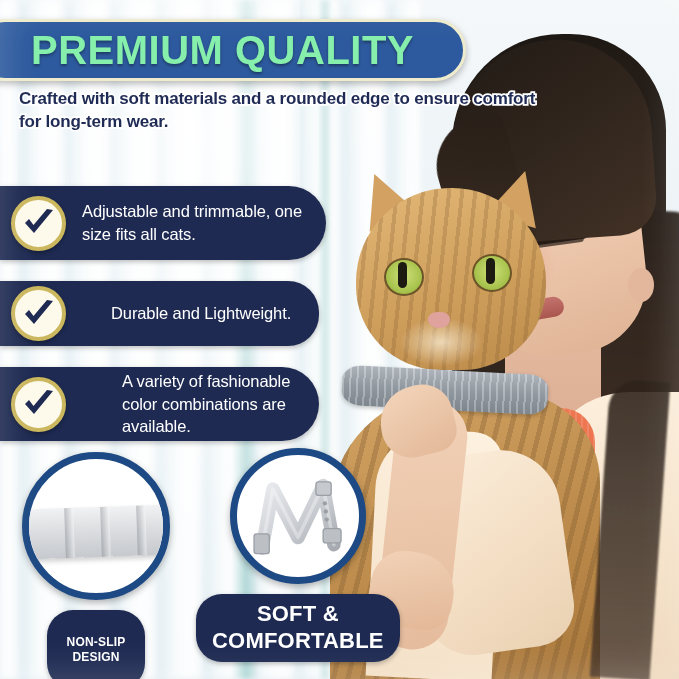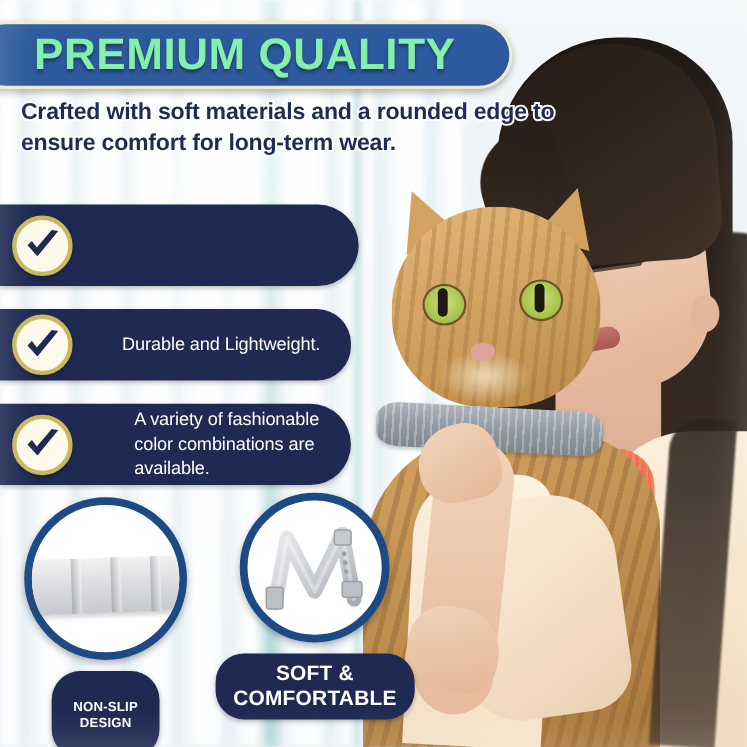--- a/index.html
+++ b/index.html
@@ -287,21 +287,21 @@
     letter-spacing: 0.5px;
     white-space: nowrap;
     text-shadow: 0 2px 3px rgba(0,0,0,.35);
   }
 
   .subtitle {
     position: absolute;
     left: 19px; top: 88px;
     width: 520px;
     color: #1f2b55;
-    font-size: 21px;
+    font-size: 17px;
     font-weight: bold;
     line-height: 1.34;
     letter-spacing: -0.2px;
     -webkit-text-stroke: 3.5px #ffffff;
     paint-order: stroke fill;
     text-shadow: 0 1px 0 rgba(255,255,255,.9);
   }
 
   
   .bullets {
@@ -376,21 +376,21 @@
     border-radius: 26px;
     padding: 25px 20px;
     font-size: 12px;
     font-weight: bold;
     line-height: 1.22;
     text-align: center;
     letter-spacing: 0.2px;
     box-shadow: 0 2px 5px rgba(0,0,0,.28);
     white-space: pre-line;
   }
-  .feature.f2 .f-label { font-size: 19px; padding: 7px 16px; }
+  .feature.f2 .f-label { font-size: 22px; padding: 7px 16px; }
 
   
   .strap {
     position: absolute;
     left: -6px; top: 48px;
     width: 150px; height: 50px;
     background: linear-gradient(180deg,#f1f2f3 0%, #dcdee1 45%, #c6c9cd 100%);
     transform: rotate(-2deg);
     box-shadow: 0 3px 5px rgba(0,0,0,.18);
   }
@@ -464,20 +464,21 @@
   <div class="subtitle">Crafted with soft materials and a rounded edge to ensure comfort for long-term wear.</div>
 
   <div class="bullets">
 
     <div class="bullet b1">
       <span class="check-badge">
         <svg width="34" height="30" viewBox="0 0 34 30" aria-hidden="true">
           <path d="M3 15 L12 25 L31 2 L25 1 L11.5 17 L7 11 Z" fill="#1e2a52"></path>
         </svg>
       </span>
+      <span class="bullet-text">Adjustable and trimmable, one size fits all cats.</span>
     </div>
 
     <div class="bullet b2">
       <span class="check-badge">
         <svg width="34" height="30" viewBox="0 0 34 30" aria-hidden="true">
           <path d="M3 15 L12 25 L31 2 L25 1 L11.5 17 L7 11 Z" fill="#1e2a52"></path>
         </svg>
       </span>
       <span class="bullet-text">Durable and Lightweight.</span>
     </div>

